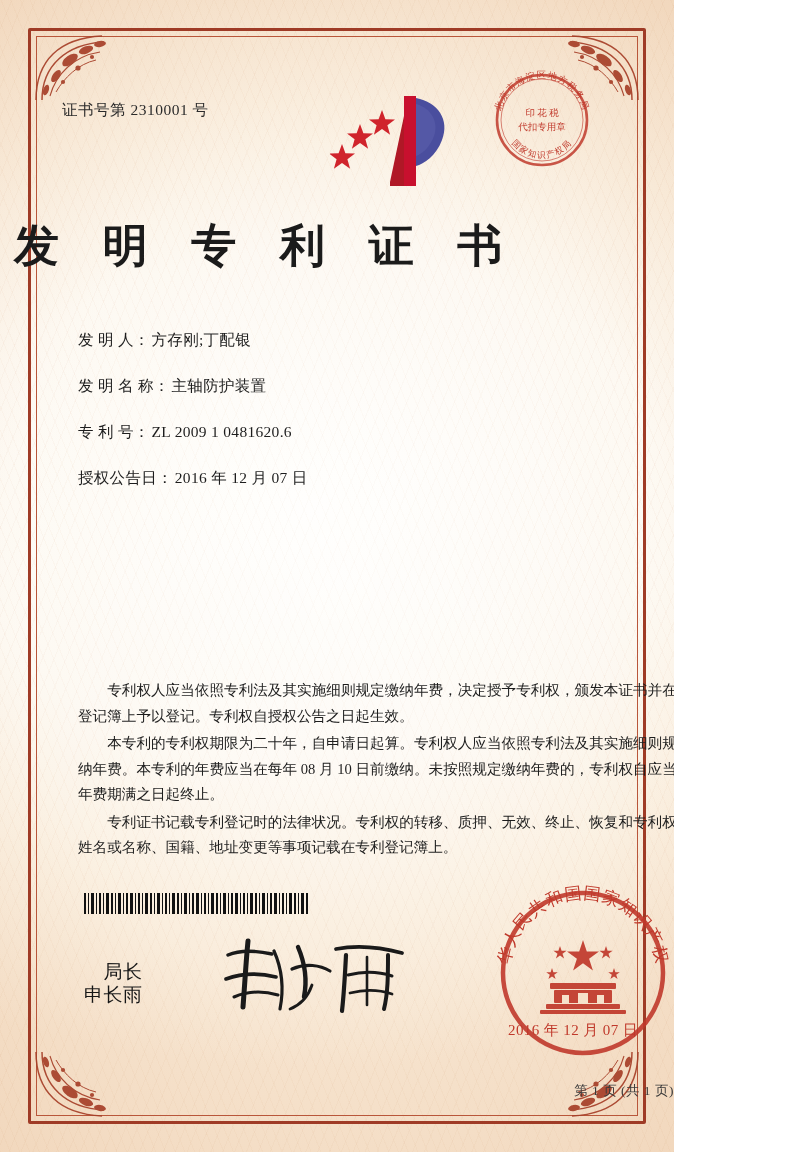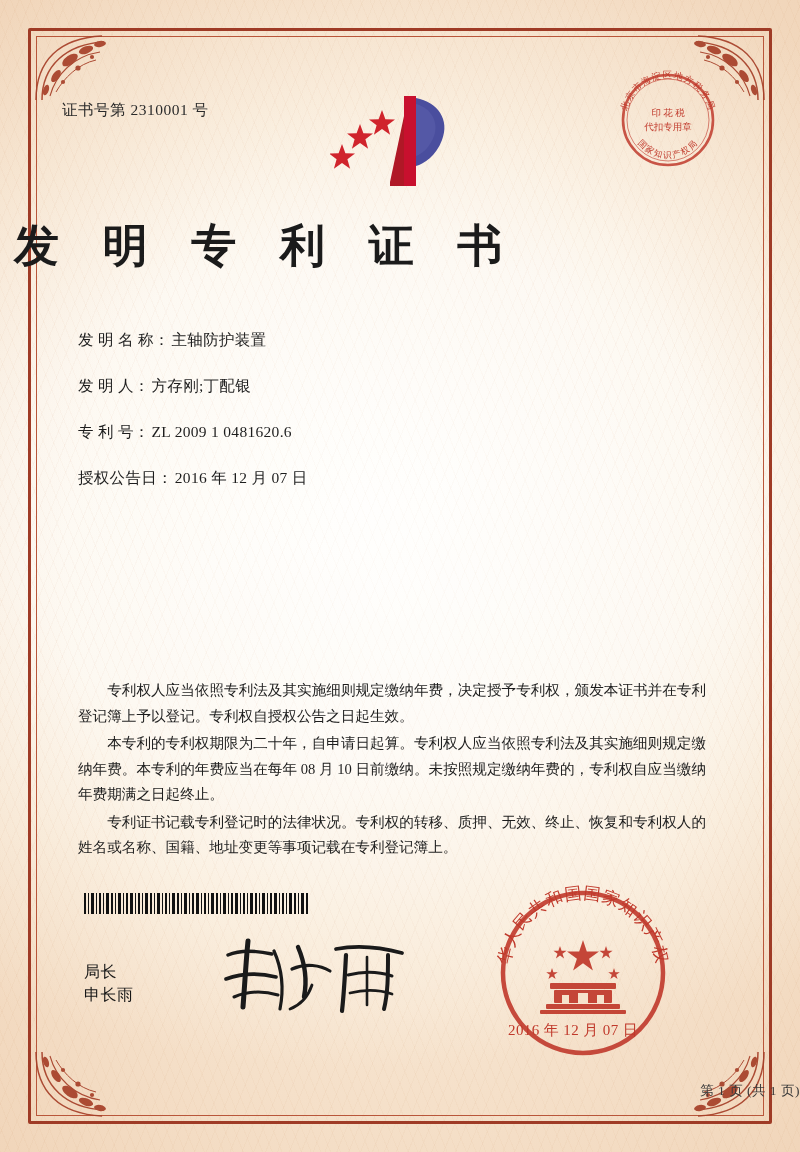--- a/index.html
+++ b/index.html
@@ -5,21 +5,21 @@
   html, body {
     margin: 0;
     padding: 0;
     background: #ffffff;
   }
   body {
     font-family: "Liberation Serif", "DejaVu Serif", serif;
   }
   .page {
     position: relative;
-    width: 800px;
+    width: 674px;
     height: 1152px;
     overflow: hidden;
     background:
       radial-gradient(ellipse 780px 560px at 46% 44%, #fffefb 0%, #fdf8f0 46%, #faeedd 72%, #f6e2cb 100%);
   }
   
   .texture {
     position: absolute;
     inset: 0;
     pointer-events: none;
@@ -134,24 +134,25 @@
     left: 84px;
     top: 893px;
     width: 224px;
     height: 21px;
   }
 
   .signature-block {
     position: absolute;
     left: 84px;
     top: 960px;
-    font-size: 16px;
+    font-size: 19px;
     line-height: 23px;
     color: #161616;
     letter-spacing: .5px;
+    text-align: right;
   }
 
   .handwriting {
     position: absolute;
     left: 212px;
     top: 935px;
     width: 210px;
     height: 82px;
     color: #1a1a1a;
   }
@@ -295,26 +296,26 @@
       <path d="M60 96 L74 30 L74 100 L60 100 Z" fill="#b01826"></path>
       <path d="M86 12 C 108 16, 120 34, 112 54 C 106 70, 94 78, 86 80 Z" fill="#4a4e9e"></path>
       <path d="M86 18 C 101 22, 109 36, 104 50 C 100 61, 92 68, 86 70 Z" fill="#5d61ad" opacity=".55"></path>
     </svg>
   </div>
 
   <div class="title">发 明 专 利 证 书</div>
 
   <div class="fields">
     <div class="field">
+      <span class="lbl">发 明 人：</span>
+      <span class="val">方存刚;丁配银</span>
+    </div>
+    <div class="field">
       <span class="lbl">发 明 名 称：</span>
       <span class="val">主轴防护装置</span>
-    </div>
-    <div class="field">
-      <span class="lbl">发 明 人：</span>
-      <span class="val">方存刚;丁配银</span>
     </div>
     <div class="field">
       <span class="lbl">专 利 号：</span>
       <span class="val">ZL 2009 1 0481620.6</span>
     </div>
     <div class="field">
       <span class="lbl">授权公告日：</span>
       <span class="val">2016 年 12 月 07 日</span>
     </div>
   </div>

